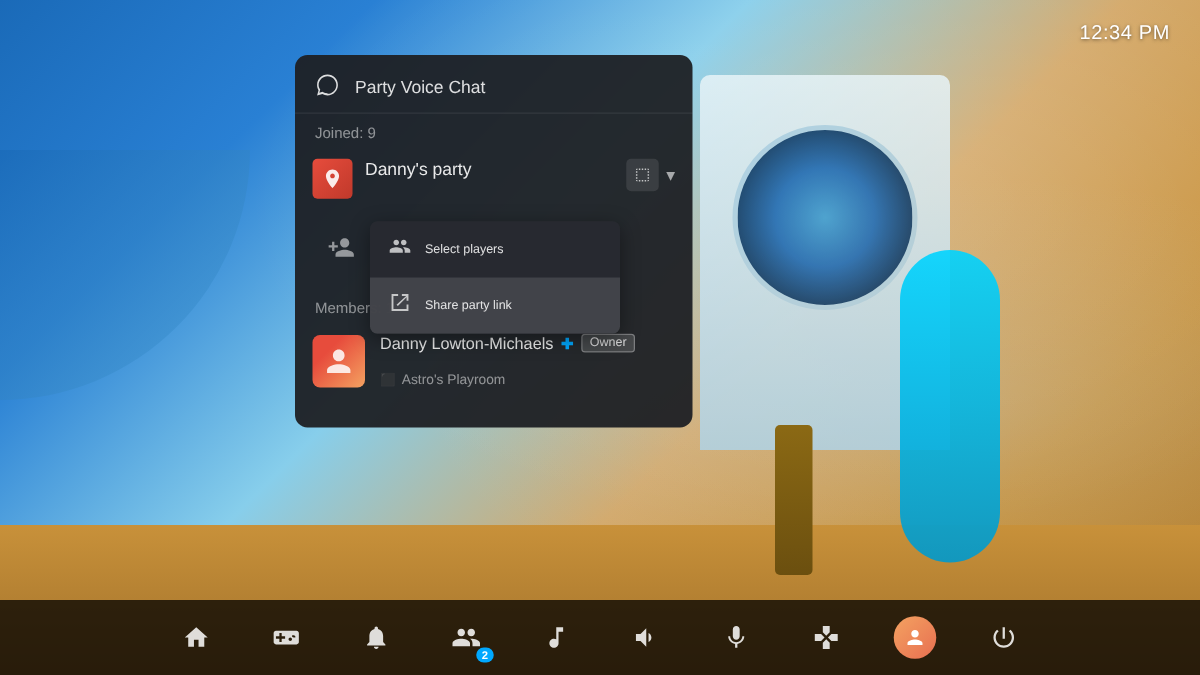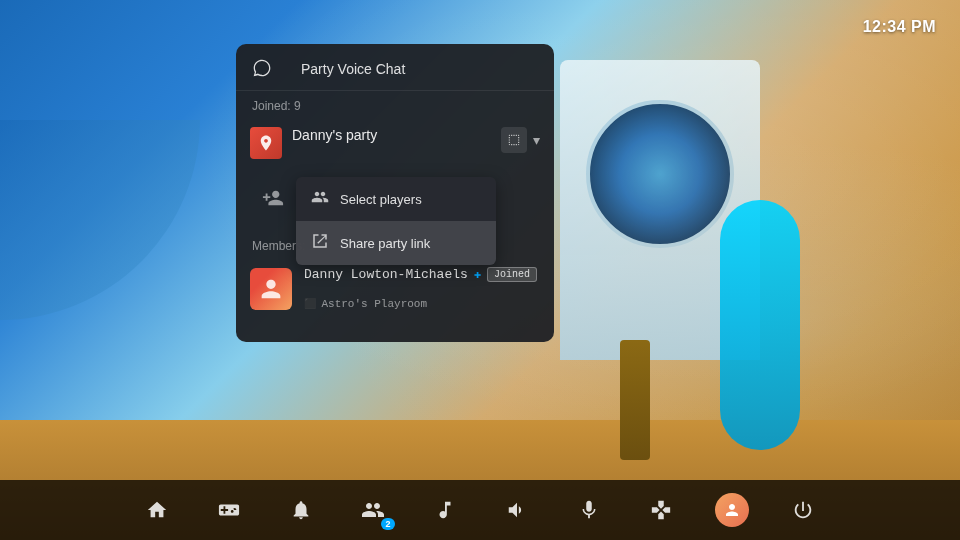--- a/index.html
+++ b/index.html
@@ -139,21 +139,21 @@
       cursor: pointer;
     }
 
     
     .clock {
       position: absolute;
       top: 18px;
       right: 24px;
       color: white;
       font-size: 16px;
-      font-weight: 700;
+      font-weight: 400;
       letter-spacing: 0.5px;
       z-index: 10;
       text-shadow: 0 1px 3px rgba(0,0,0,0.5);
     }
 
     
     .party-panel {
       position: absolute;
       top: 44px;
       left: 236px;
@@ -162,21 +162,21 @@
       border-radius: 10px;
       z-index: 20;
       overflow: visible;
       padding-bottom: 24px;
     }
 
     
     .panel-header {
       display: flex;
       align-items: center;
-      gap: 27px;
+      gap: 10px;
       padding: 14px 16px 10px;
       border-bottom: 1px solid rgba(255,255,255,0.08);
     }
     .panel-header-icon {
       width: 22px;
       height: 22px;
       color: rgba(255,255,255,0.85);
       font-size: 18px;
     }
     .panel-header-title {
@@ -279,21 +279,21 @@
       min-width: 200px;
       overflow: hidden;
       box-shadow: 0 4px 16px rgba(0,0,0,0.4);
     }
     .dropdown-item {
       display: flex;
       align-items: center;
       gap: 10px;
       padding: 11px 14px;
       color: rgba(255,255,255,0.85);
-      font-size: 13px;
+      font-size: 10px;
       cursor: pointer;
     }
     .dropdown-item.active {
       background: rgba(255,255,255,0.12);
     }
     .dropdown-item-icon {
       font-size: 16px;
       color: rgba(255,255,255,0.7);
       width: 20px;
       text-align: center;
@@ -322,21 +322,20 @@
       display: flex;
       align-items: center;
       justify-content: center;
       font-size: 18px;
       overflow: hidden;
     }
     .member-info {
       display: flex;
       flex-direction: column;
       gap: 16px;
-      font-family: Liberation Mono, monospace;
     }
     .member-name-row {
       display: flex;
       align-items: center;
       gap: 6px;
     }
     .member-name {
       color: rgba(255,255,255,0.9);
       font-size: 13px;
       font-weight: 500;
@@ -447,21 +446,21 @@
   <div class="member-row">
     <div class="member-avatar">
       <svg width="28" height="28" viewBox="0 0 24 24" fill="white" opacity="0.85">
         <path d="M12 12c2.21 0 4-1.79 4-4s-1.79-4-4-4-4 1.79-4 4 1.79 4 4 4zm0 2c-2.67 0-8 1.34-8 4v2h16v-2c0-2.66-5.33-4-8-4z"></path>
       </svg>
     </div>
     <div class="member-info">
       <div class="member-name-row">
         <span class="member-name">Danny Lowton-Michaels</span>
         <span class="ps-plus-icon">✚</span>
-        <span class="owner-badge">Joined</span>
+        <span class="owner-badge">Owner</span>
       </div>
       <div class="member-game">
         <span class="game-icon">⬛</span>
         <span>Astro's Playroom</span>
       </div>
     </div>
   </div>
 
 </div>
 

